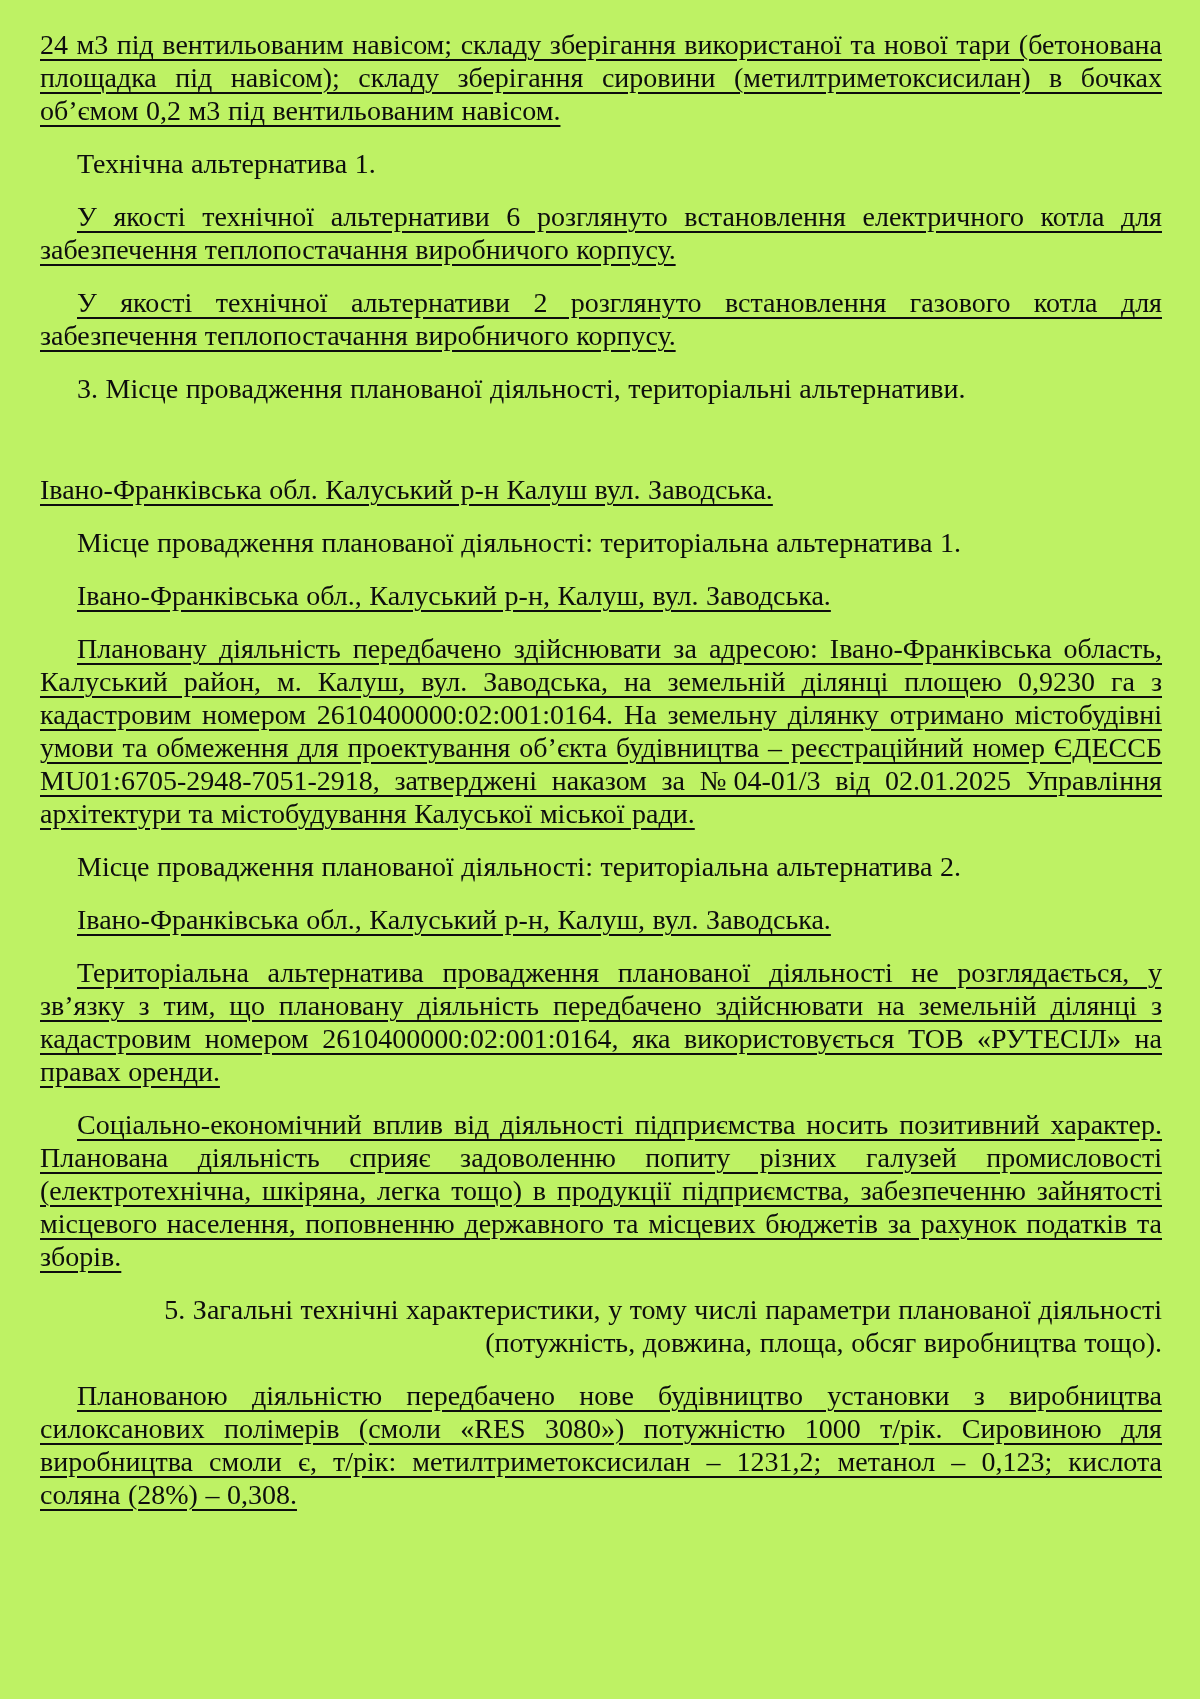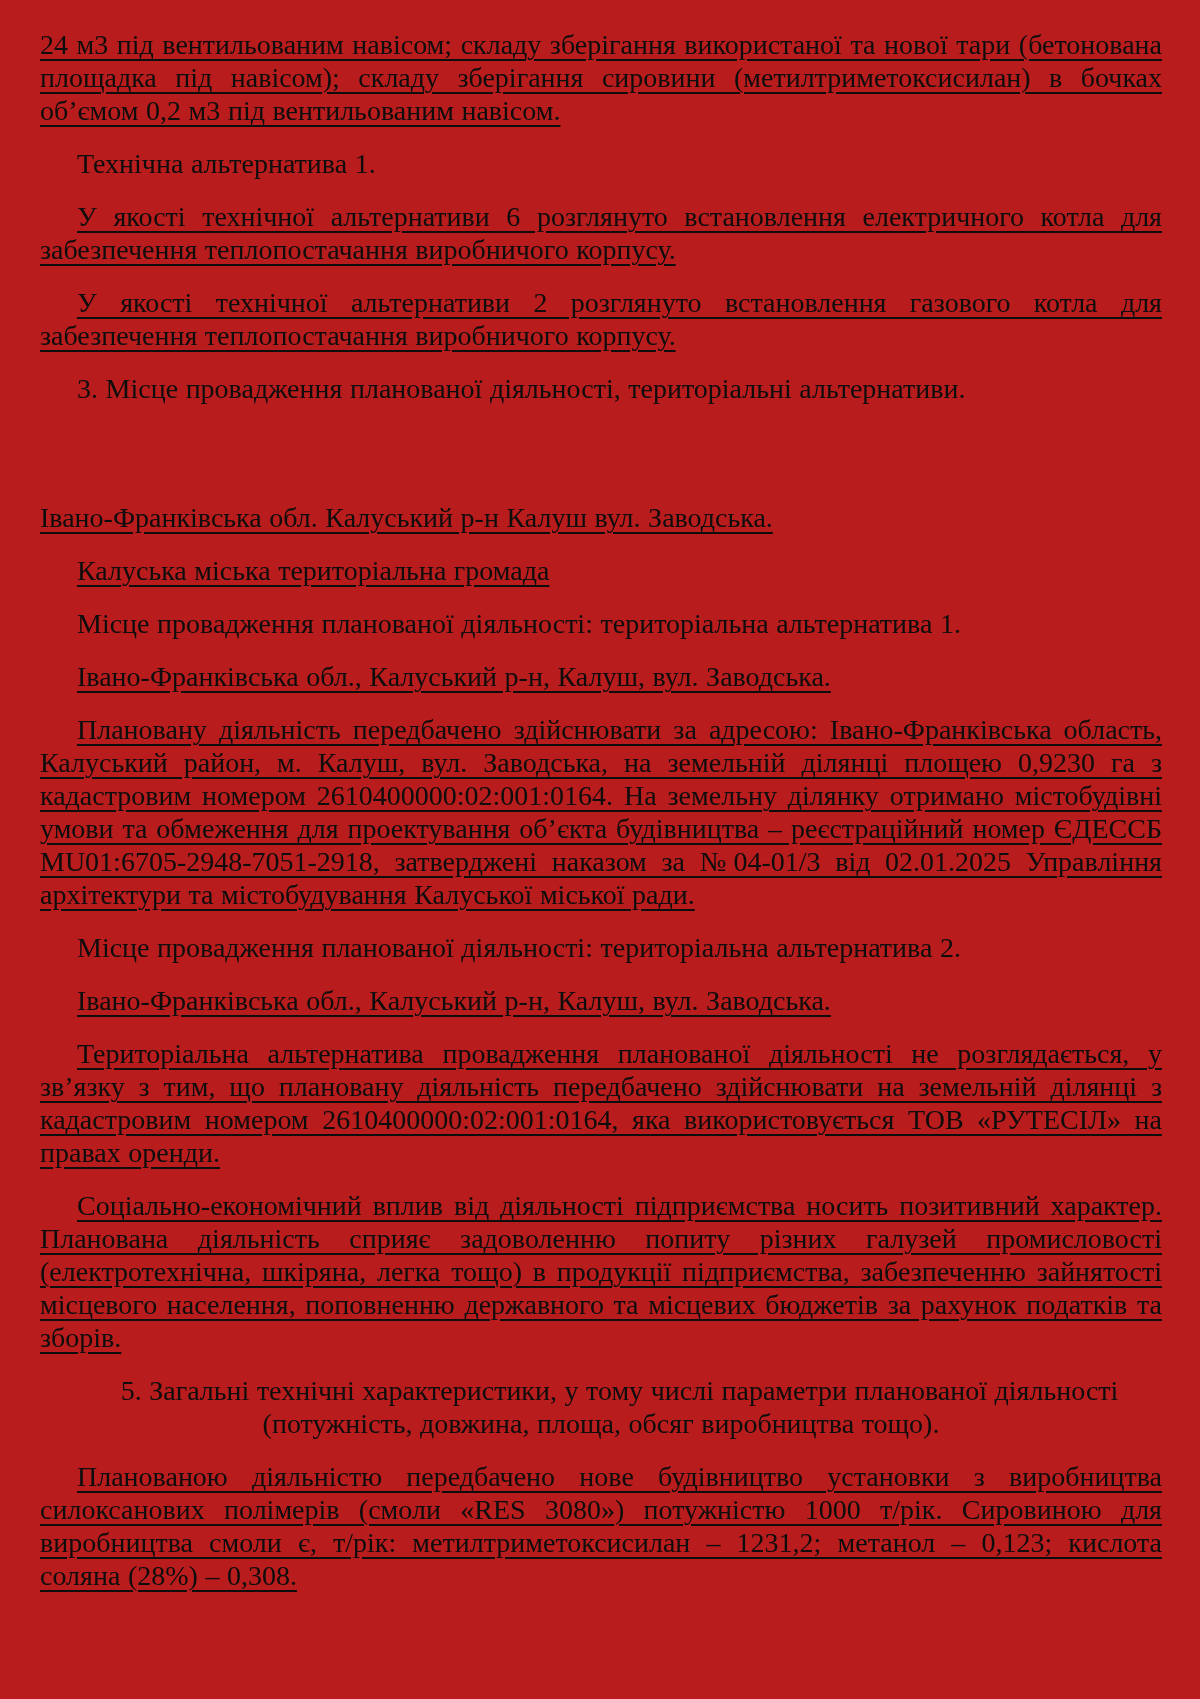--- a/index.html
+++ b/index.html
@@ -5,60 +5,59 @@
   html, body {
     margin: 0;
     padding: 0;
     background: #ffffff;
   }
   .page {
     position: relative;
     width: 1200px;
     height: 1699px;
     box-sizing: border-box;
-    background: #b91c1c;
+    background: #bef264;
     color: #0d0d0d;
     font-family: "Liberation Serif", "DejaVu Serif", serif;
     font-size: 28px;
     line-height: 33px;
     padding: 28px 38px 0 40px;
     overflow: hidden;
   }
   .page p {
     margin: 20px 0 0 0;
     text-align: justify;
     text-justify: inter-word;
     text-indent: 37px;
     hyphens: none;
     -webkit-hyphens: none;
     word-spacing: 0.02em;
   }
   .page p.first   { margin-top: 0; }
   .page p.noind   { text-indent: 0; }
-  .page p.gaplg   { margin-top: 96px; }
+  .page p.gaplg   { margin-top: 68px; }
   .page p.u {
     text-decoration: underline;
     text-decoration-thickness: 2px;
     text-underline-offset: 5px;
     text-decoration-color: #0d0d0d;
   }
-  .page p.left    { text-align: center; }
+  .page p.left    { text-align: right; }
   .page p.prewrap { white-space: pre-wrap; }
 </style>
 </head>
 <body>
 
 <div class="page">
   <p class="u noind first">24 м3 під вентильованим навісом; складу зберігання використаної та нової тари (бетонована площадка під навісом); складу зберігання сировини (метилтриметоксисилан) в бочках об’ємом 0,2 м3 під вентильованим навісом.</p>
   <p class="">Технічна альтернатива 1.</p>
   <p class="u">У якості технічної альтернативи 6 розглянуто встановлення електричного котла для забезпечення теплопостачання виробничого корпусу.</p>
   <p class="u">У якості технічної альтернативи 2 розглянуто встановлення газового котла для забезпечення теплопостачання виробничого корпусу.</p>
   <p class="">3. Місце провадження планованої діяльності, територіальні альтернативи.</p>
   <p class="u noind gaplg">Івано-Франківська обл. Калуський р-н Калуш вул. Заводська.</p>
-  <p class="u">Калуська міська територіальна громада</p>
   <p class="">Місце провадження планованої діяльності: територіальна альтернатива 1.</p>
   <p class="u">Івано-Франківська обл., Калуський р-н, Калуш, вул. Заводська.</p>
   <p class="u">Плановану діяльність передбачено здійснювати за адресою: Івано-Франківська область, Калуський район, м. Калуш, вул. Заводська, на земельній ділянці площею 0,9230 га з кадастровим номером 2610400000:02:001:0164. На земельну ділянку отримано містобудівні умови та обмеження для проектування об’єкта будівництва – реєстраційний номер ЄДЕССБ MU01:6705-2948-7051-2918, затверджені наказом за №04-01/3 від 02.01.2025 Управління архітектури та містобудування Калуської міської ради.</p>
   <p class="">Місце провадження планованої діяльності: територіальна альтернатива 2.</p>
   <p class="u">Івано-Франківська обл., Калуський р-н, Калуш, вул. Заводська.</p>
   <p class="u">Територіальна альтернатива провадження планованої діяльності не розглядається, у зв’язку з тим, що плановану діяльність передбачено здійснювати на земельній ділянці з кадастровим номером 2610400000:02:001:0164, яка використовується ТОВ «РУТЕСІЛ» на правах оренди.</p>
   <p class="u">Соціально-економічний вплив від діяльності підприємства носить позитивний характер. Планована діяльність сприяє задоволенню попиту різних галузей промисловості (електротехнічна, шкіряна, легка тощо) в продукції підприємства, забезпеченню зайнятості місцевого населення, поповненню державного та місцевих бюджетів за рахунок податків та зборів.</p>
   <p class="left prewrap">5. Загальні технічні характеристики, у тому числі параметри планованої діяльності
 (потужність, довжина, площа, обсяг виробництва тощо).</p>
   <p class="u">Планованою діяльністю передбачено нове будівництво установки з виробництва силоксанових полімерів (смоли «RES 3080») потужністю 1000 т/рік. Сировиною для виробництва смоли є, т/рік: метилтриметоксисилан – 1231,2; метанол – 0,123; кислота соляна (28%) – 0,308.</p>

